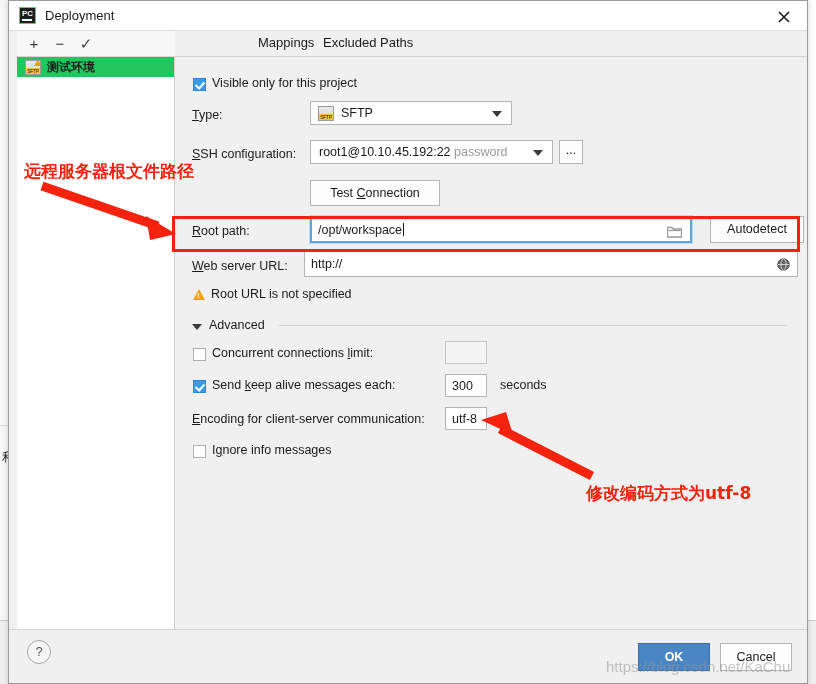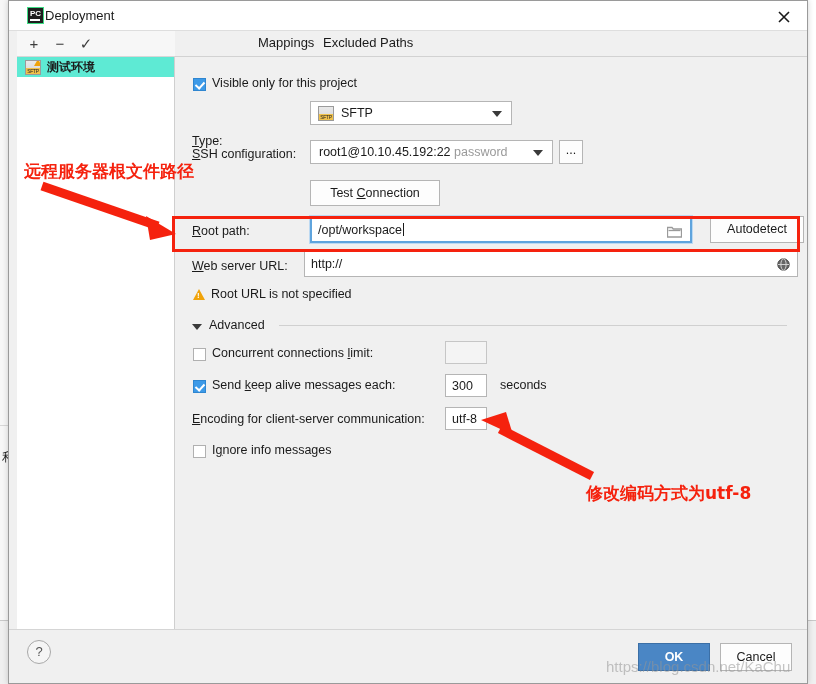--- a/index.html
+++ b/index.html
@@ -94,21 +94,20 @@
     background: #1e1e1e;
     border: 1.5px solid #3ddc84;
     box-sizing: border-box;
     color: #ffffff;
     font-size: 8px;
     font-weight: bold;
     font-family: "Liberation Sans", sans-serif;
     line-height: 9px;
     text-align: center;
     padding-top: 1px;
-    margin-left: 8px;
   }
   .app-icon::after {
     content: "";
     position: absolute;
     left: 2px; bottom: 2px;
     width: 10px; height: 2px;
     background: #ffffff;
   }
   .title-text {
     position: absolute;
@@ -149,21 +148,21 @@
     left: 8px; top: 56px;
     width: 158px; height: 572px;
     background: #ffffff;
     border-right: 1px solid #cfcfcf;
     box-sizing: border-box;
   }
   .tree-item {
     position: absolute;
     left: 0; top: 0;
     width: 157px; height: 20px;
-    background: #5eead4;
+    background: #22c55e;
     cursor: pointer;
   }
   .sftp-badge {
     position: absolute;
     width: 16px; height: 15px;
     background: linear-gradient(#e9e9e9,#d6d6d6);
     border: 1px solid #9a9a9a;
     box-sizing: border-box;
     font-size: 5px;
     font-family: "Liberation Sans", sans-serif;
@@ -495,21 +494,21 @@
       <div class="tab active" style="left:8px;margin-top:44px;">Connection</div>
       <div class="tab" style="left:83px;">Mappings</div>
       <div class="tab" style="left:148px;">Excluded Paths</div>
     </div>
 
     <div class="content">
 
       <div class="cb checked" style="left:18px; top:21px;"></div>
       <div class="row-label" style="left:37px; top:19px;">Visible only for this project</div>
 
-      <div class="row-label" style="left:17px; top:51px;margin-top:26px;"><span class="mn">T</span>ype:</div>
+      <div class="row-label" style="left:17px; top:51px;"><span class="mn">T</span>ype:</div>
       <div class="combo" style="left:135px; top:44px; width:202px; height:24px;">
         <div class="sftp-badge" style="left:7px; top:4px;">
           <span class="lbl">SFTP</span>
         </div>
         <div class="combo-text" style="left:30px;">SFTP</div>
         <div class="arrow"></div>
       </div>
 
       <div class="row-label" style="left:17px; top:90px;"><span class="mn">S</span>SH configuration:</div>
       <div class="combo" style="left:135px; top:83px; width:243px; height:24px;">

